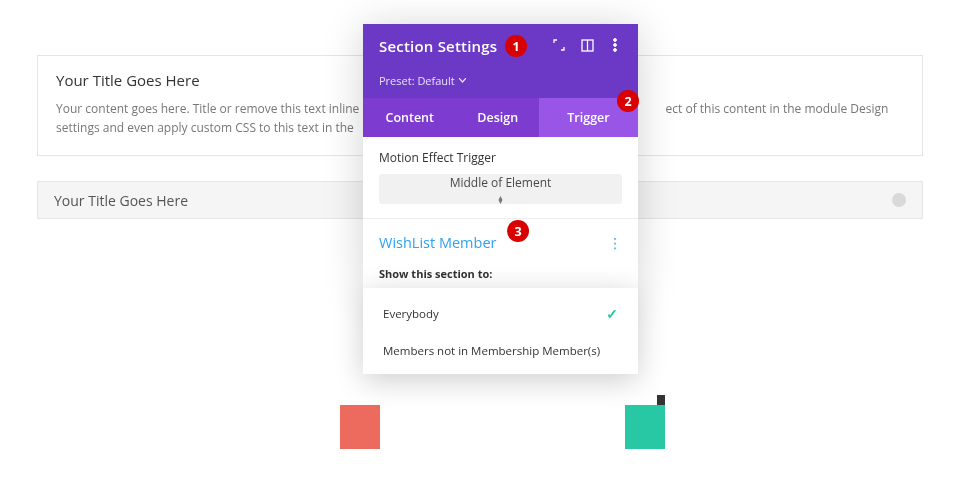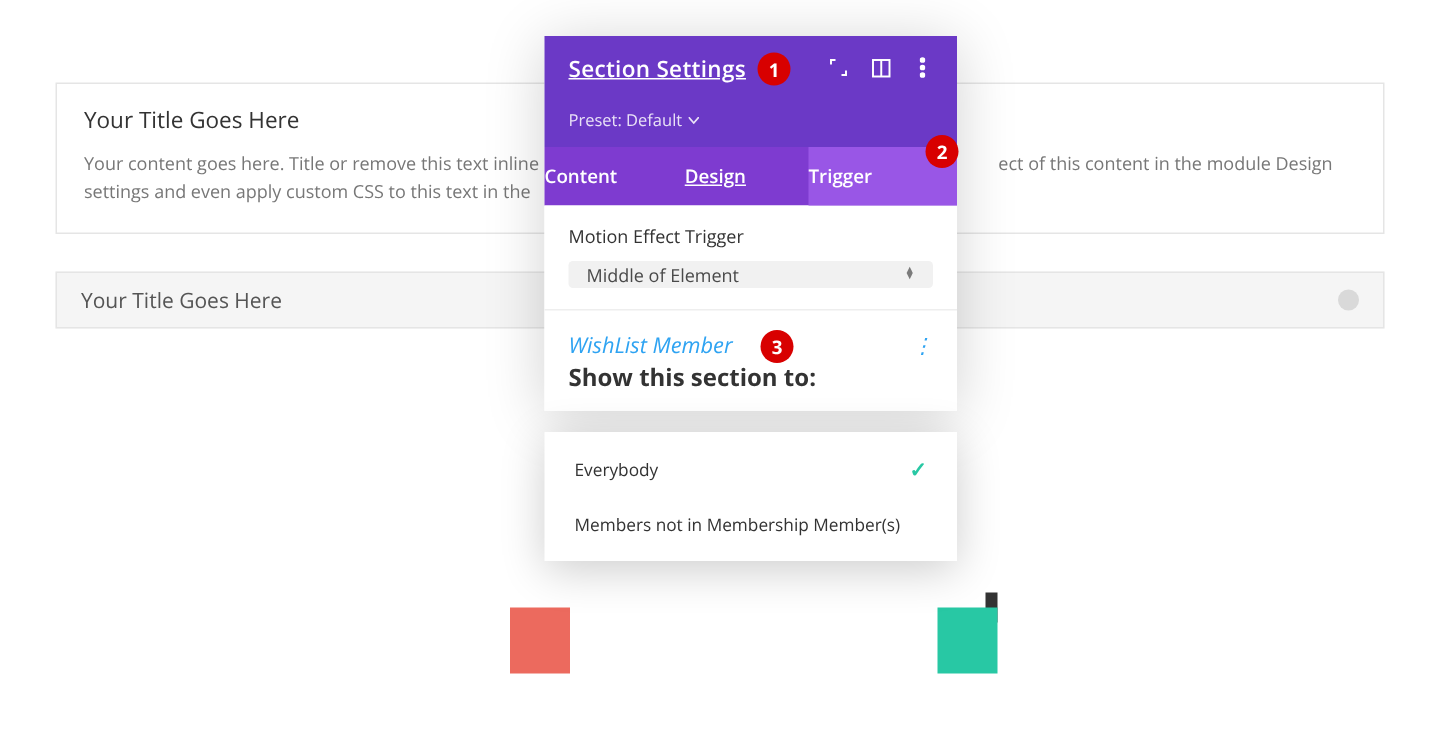--- a/index.html
+++ b/index.html
@@ -88,21 +88,20 @@
   }
   .modal-header .titles { flex: 1; }
   .modal-header h2 {
     margin: 0;
     font-size: 15px;
     font-weight: 600;
     letter-spacing: .2px;
     display: flex;
     align-items: center;
     gap: 10px;
-    text-decoration: underline;
   }
   .preset {
     font-size: 11px;
     margin-top: 17px;
     opacity: .85;
     display: flex;
     align-items: center;
     gap: 4px;
   }
   .hdr-icons { display: flex; gap: 14px; align-items: center; margin-top: 2px; }
@@ -111,74 +110,77 @@
 
   .tabs {
     display: flex;
     background: #7e3bd0;
   }
   .tab {
     color: #fff;
     font-size: 12.5px;
     font-weight: 600;
     padding: 11px 0;
+    text-align: center;
     cursor: pointer;
   }
   .tab.content { width: 34%; }
-  .tab.design  { width: 30%; text-decoration: underline; }
+  .tab.design  { width: 30%; }
   .tab.advanced{ width: 36%; background: #9956e6; position: relative;}
 
   .modal-body {
     padding: 12px 16px 12px 16px;
     background: #fff;
   }
   .field-label {
     font-size: 12px;
     font-weight: 400;
     color: #333;
     margin-bottom: 8px;
   }
   .select {
     background: #f1f1f1;
     border-radius: 3px;
     font-size: 12px;
     color: #4a4a4a;
-    height: 18px;
+    height: 30px;
     display: flex;
     align-items: center;
     justify-content: space-between;
     padding: 0 12px;
     cursor: pointer;
+    flex-direction: column;
   }
   .sort-arrows {
     display: inline-flex; flex-direction: column; line-height: 4px;
     font-size: 7px; color: #7b7b7b;
   }
   .divider { border-top: 1px solid #eee; margin: 14px -16px 14px -16px; }
 
   .wlm-row {
-    display: flex; align-items: center; justify-content: space-between; font-style: italic;
+    display: flex; align-items: center; justify-content: space-between;
   }
   .wlm-title {
     color: #2ea3f2;
     font-size: 14.5px;
     font-weight: 400;
     display: flex; align-items: center; gap: 12px;
   }
   .kebab {
     color: #2ea3f2;
     font-size: 14px;
     letter-spacing: 0;
     cursor: pointer;
     width: 14px; text-align: center;
   }
   .sub-label {
-    font-size: 16px;
+    font-size: 11px;
     font-weight: 700;
     color: #333;
+    margin-top: 14px;
   }
 
   
   .dropdown {
     position: absolute;
     left: 363px;
     top: 288px;
     width: 275px;
     background: #fff;
     box-shadow: 0 6px 30px rgba(0,0,0,.20);

